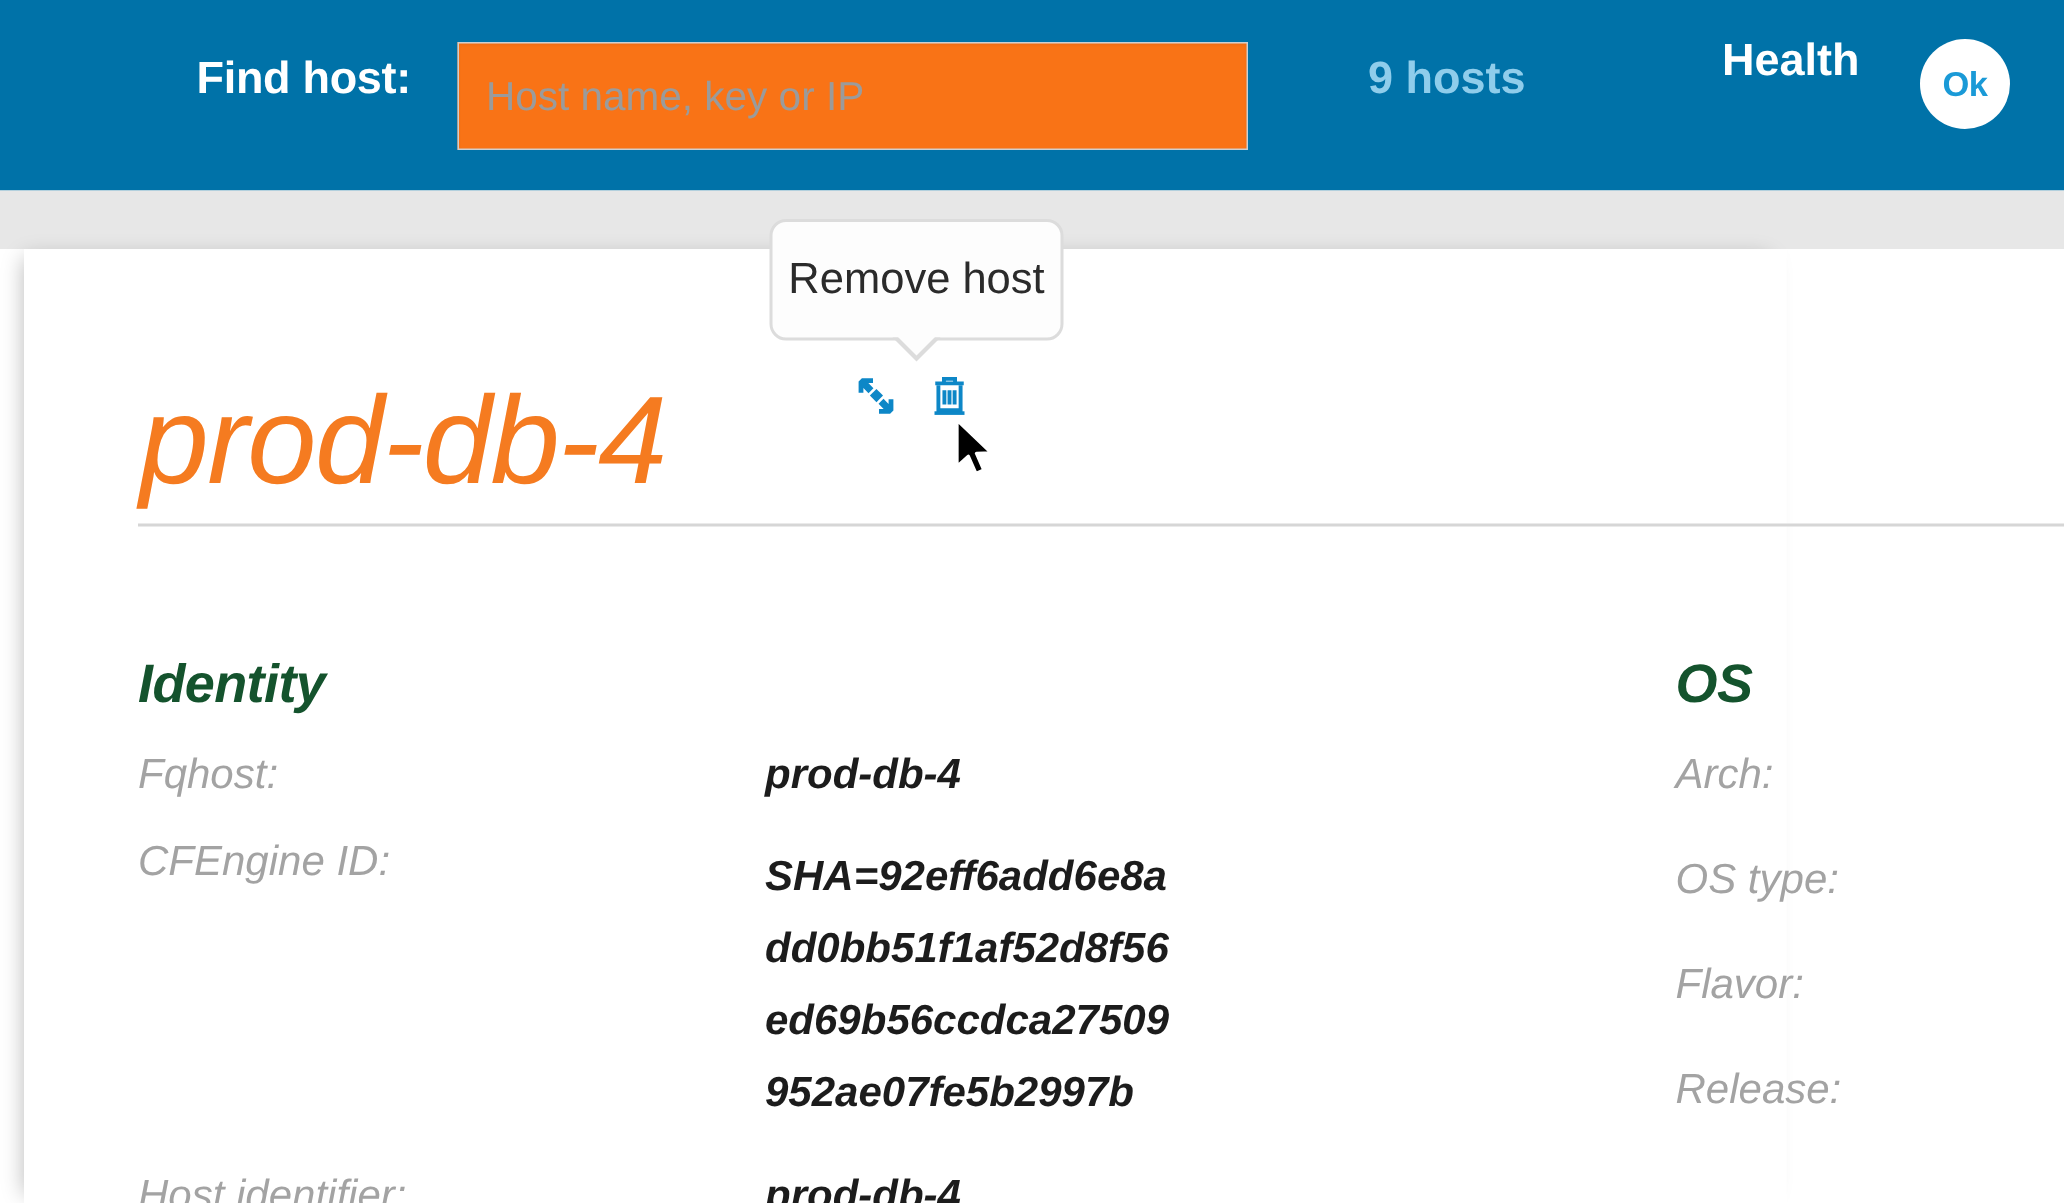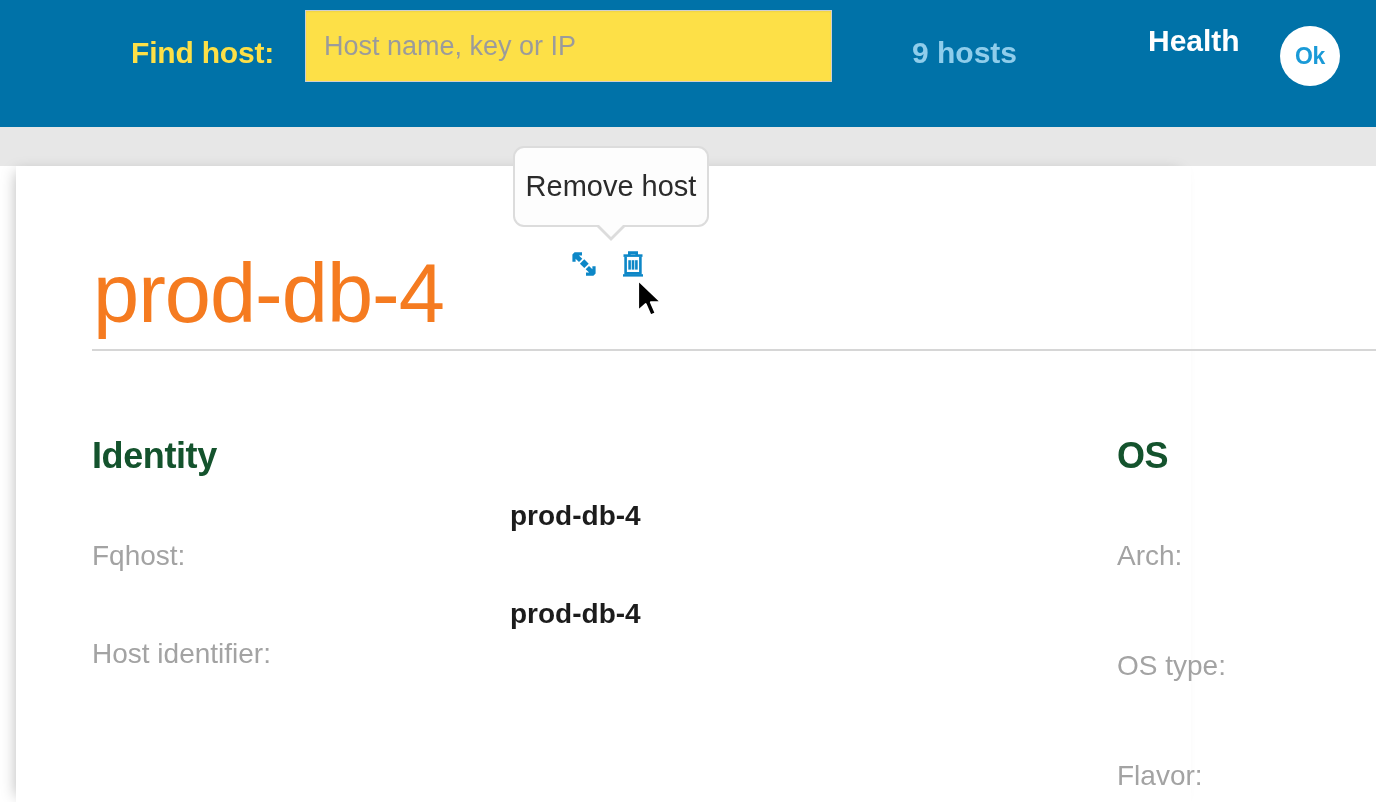--- a/index.html
+++ b/index.html
@@ -31,32 +31,32 @@
     background: #0072a8;
     display: flex;
     align-items: center;
   }
   .find-label {
     position: absolute;
     left: 131px;
     top: 36px;
     font-size: 30px;
     font-weight: bold;
-    color: #fde047;
+    color: #ffffff;
     letter-spacing: -0.2px;
     white-space: nowrap;
   }
   .find-input {
     position: absolute;
     left: 305px;
-    top: 10px;
+    top: 28px;
     width: 527px;
     height: 72px;
     box-sizing: border-box;
-    background: #fde047;
+    background: #f97316;
     border: 1px solid #cfcfcf;
     border-radius: 0;
     font-family: "Liberation Sans", sans-serif;
     font-size: 27px;
     color: #333333;
     padding: 0 18px;
     outline: none;
     box-shadow: inset 0 1px 2px rgba(0,0,0,0.06);
   }
   .find-input::placeholder {
@@ -110,20 +110,21 @@
 
   
   .content-card {
     position: absolute;
     left: 16px;
     top: 166px;
     width: 1175px;
     height: 636px;
     background: #ffffff;
     box-shadow: -6px 0 14px -6px rgba(0,0,0,0.28);
+    font-style: italic;
   }
 
   .page-title {
     position: absolute;
     left: 77px;
     top: 30px;
     font-size: 83px;
     font-weight: normal;
     color: #f57b20;
     letter-spacing: -1px;
@@ -233,21 +234,20 @@
     align-items: flex-start;
     margin-bottom: 30px;
   }
   .info-label {
     flex: 0 0 auto;
     width: 418px;
     font-size: 28px;
     color: #a3a3a3;
     line-height: 1.0;
     white-space: nowrap;
-    margin-top: 40px;
   }
   .info-value {
     font-size: 28px;
     font-weight: bold;
     color: #1c1c1c;
     line-height: 1.72;
     width: 490px;
     word-break: break-all;
   }
   .info-value.nowrap { line-height: 1.0; }
@@ -306,20 +306,24 @@
     <div class="title-rule"></div>
 
     <div class="section section-identity">
       <h2 class="section-title">Identity</h2>
 
       <div class="info-row">
         <div class="info-label">Fqhost:</div>
         <div class="info-value nowrap">prod-db-4</div>
       </div>
 
+      <div class="info-row">
+        <div class="info-label">CFEngine ID:</div>
+        <div class="info-value">SHA=92eff6add6e8add0bb51f1af52d8f56ed69b56ccdca27509952ae07fe5b2997b</div>
+      </div>
 
       <div class="info-row">
         <div class="info-label">Host identifier:</div>
         <div class="info-value nowrap">prod-db-4</div>
       </div>
     </div>
 
     <div class="section section-os">
       <h2 class="section-title">OS</h2>
 

